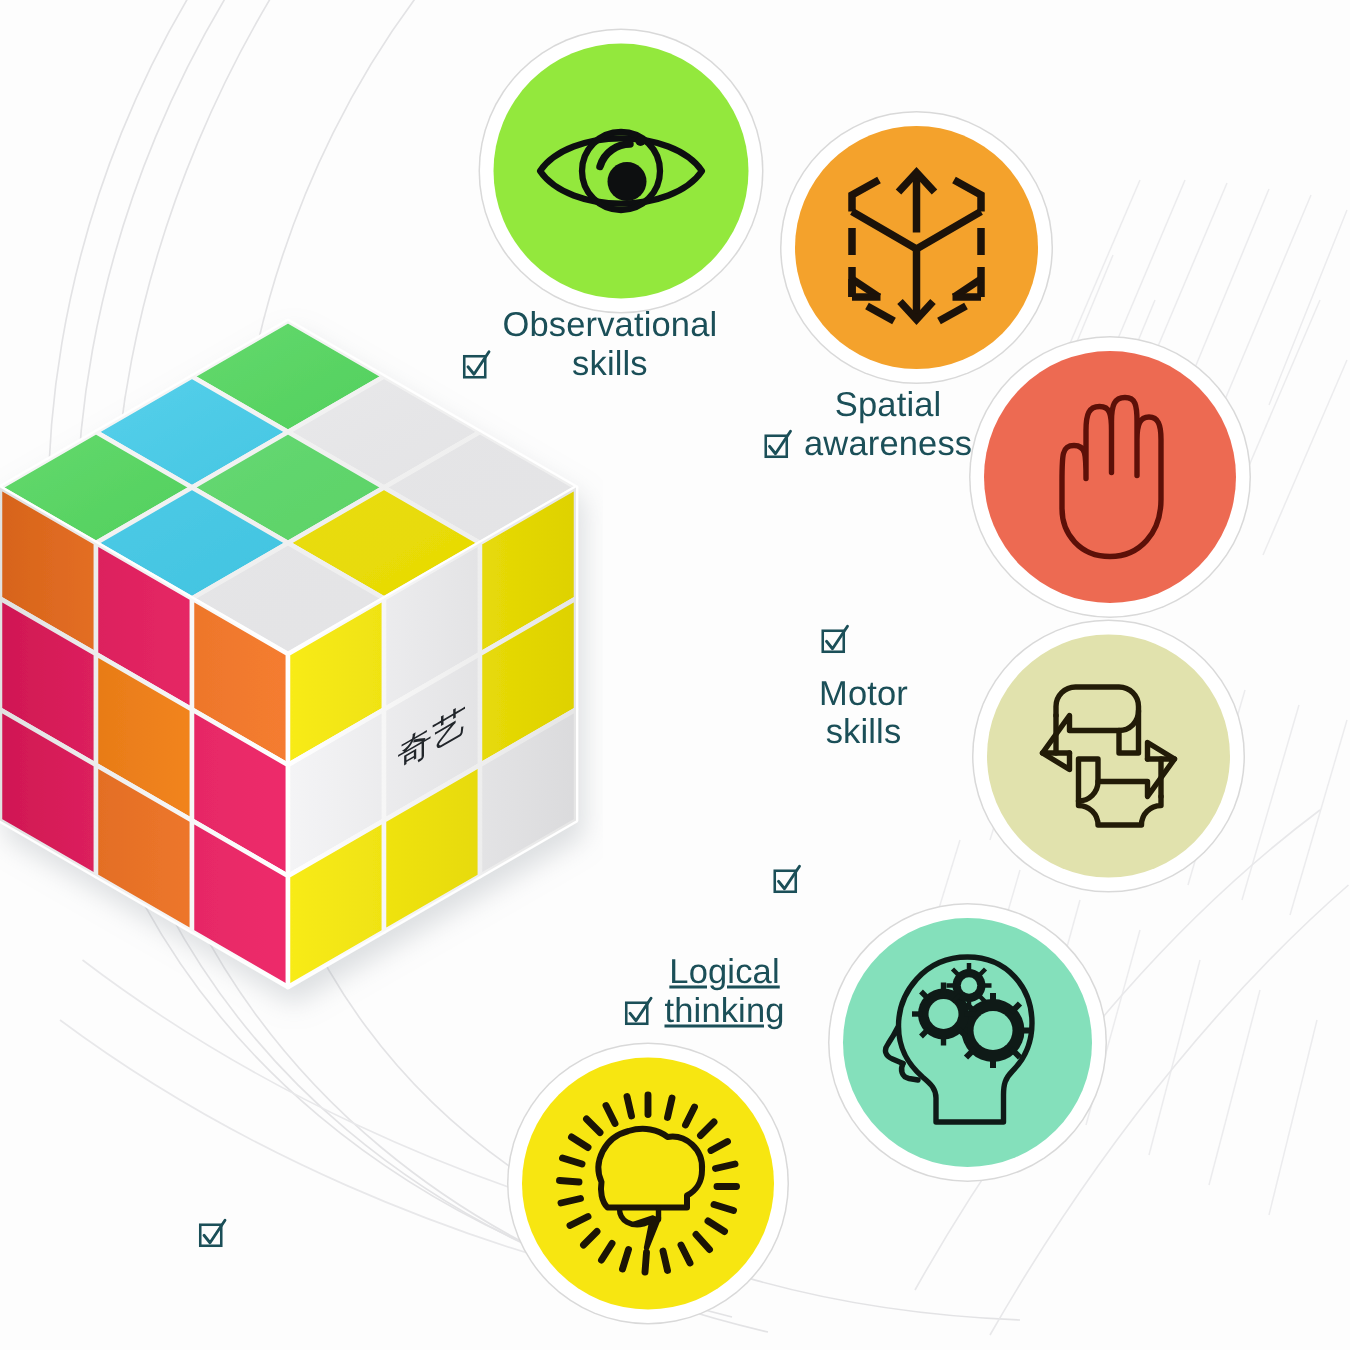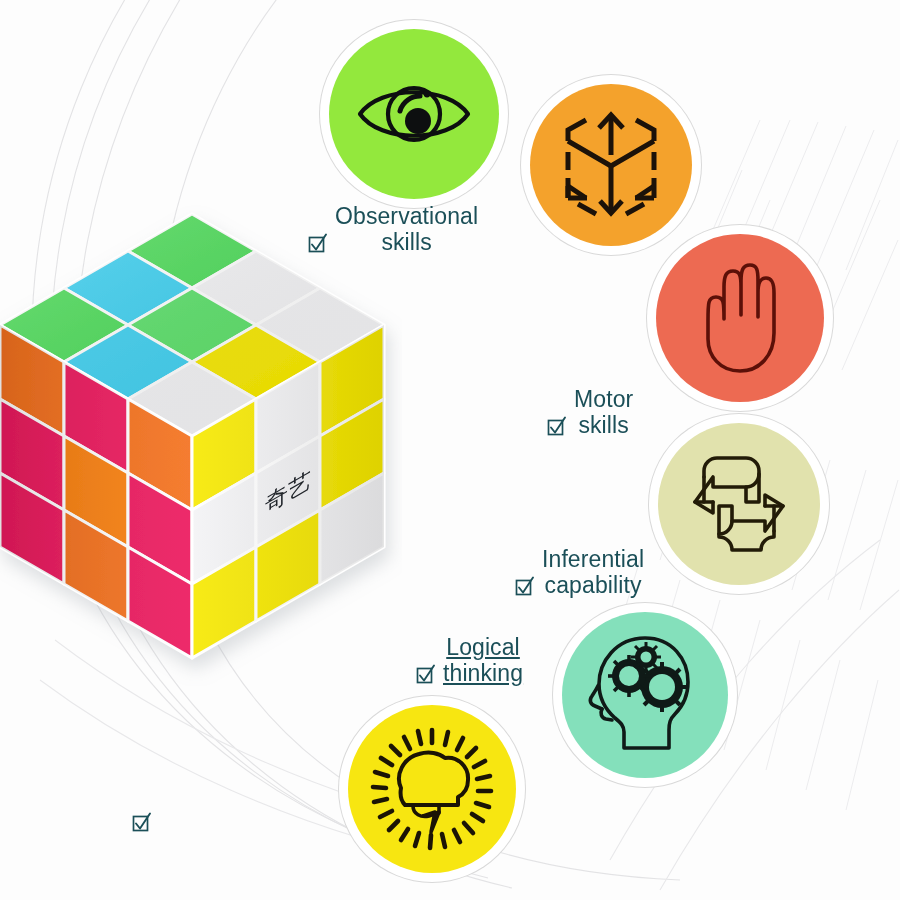--- a/index.html
+++ b/index.html
@@ -231,33 +231,43 @@
           <path d="M98,90 L79,90"></path>
 
           <path d="M22,96 L40,106"></path>
           <path d="M88,96 L70,106"></path>
 
           <path d="M44,93 L55,105 L66,93"></path>
         </g>
       </svg>
     </span>
   </div>
+  <div class="flabel center-txt" style="left:508px; top:256px; width:210px;">
+    <span class="chk">
+      <svg width="21" height="21" viewBox="0 0 21 21">
+        <rect x="2.5" y="5.5" width="14" height="14" fill="none" stroke="#1b4f58" stroke-width="1.7"></rect>
+        <path d="M5,12.5 L9,17.5 L19,2.5" fill="none" stroke="#1b4f58" stroke-width="1.9" stroke-linecap="round" stroke-linejoin="round"></path>
+      </svg>
+    </span>
+    <span class="txt">Spatial
+awareness</span>
+  </div>
 
   <div class="fcircle" style="left:656px; top:234px; width:168px; height:168px; background:#ed6a52;">
     <span>
       <svg width="108" height="118" viewBox="0 0 108 118">
         <path d="M22,62 C22,44 22,38 30,38 C38,38 38,44 38,60
                  L38,28 C38,17 40,12 47,12 C54,12 55,17 55,28
                  L55,56 L55,22 C55,11 57,6 64,6 C71,6 72,11 72,22
                  L72,58 L72,34 C72,24 74,19 80,19 C86,19 88,24 88,34
                  L88,74 C88,96 74,112 54,112 C34,112 22,97 22,80 Z" fill="none" stroke="#5c1008" stroke-width="3.6" stroke-linejoin="round" stroke-linecap="round"></path>
       </svg>
     </span>
   </div>
-  <div class="flabel center-txt" style="left:546px; top:386px; width:150px;">
+  <div class="flabel center-txt" style="left:546px; top:386px; width:150px;flex-direction:column;">
     <span class="chk">
       <svg width="21" height="21" viewBox="0 0 21 21">
         <rect x="2.5" y="5.5" width="14" height="14" fill="none" stroke="#1b4f58" stroke-width="1.7"></rect>
         <path d="M5,12.5 L9,17.5 L19,2.5" fill="none" stroke="#1b4f58" stroke-width="1.9" stroke-linecap="round" stroke-linejoin="round"></path>
       </svg>
     </span>
     <span class="txt">Motor
 skills</span>
   </div>
 
@@ -287,22 +297,20 @@
       </svg>
     </span>
   </div>
   <div class="flabel center-txt" style="left:514px; top:546px; width:190px;">
     <span class="chk">
       <svg width="21" height="21" viewBox="0 0 21 21">
         <rect x="2.5" y="5.5" width="14" height="14" fill="none" stroke="#1b4f58" stroke-width="1.7"></rect>
         <path d="M5,12.5 L9,17.5 L19,2.5" fill="none" stroke="#1b4f58" stroke-width="1.9" stroke-linecap="round" stroke-linejoin="round"></path>
       </svg>
     </span>
-    <span class="txt">Inferential
-capability</span>
   </div>
 
   <div class="fcircle" style="left:562px; top:612px; width:166px; height:166px; background:#84e0bb;">
     <span>
       <svg width="122" height="126" viewBox="0 0 122 126">
         <path d="M61,6 C88,6 104,27 104,50 C104,66 97,76 91,82
                  C86,87 85,91 85,98 L85,116 L40,116 L40,100
                  C40,94 37,91 31,86 C22,78 15,68 15,52
                  C15,30 32,6 61,6 Z
                  M15,52 C15,52 12,58 8,64 C5,68 6,72 11,74 L18,77" fill="none" stroke="#0f1a17" stroke-width="3.6" stroke-linejoin="round" stroke-linecap="round"></path>

